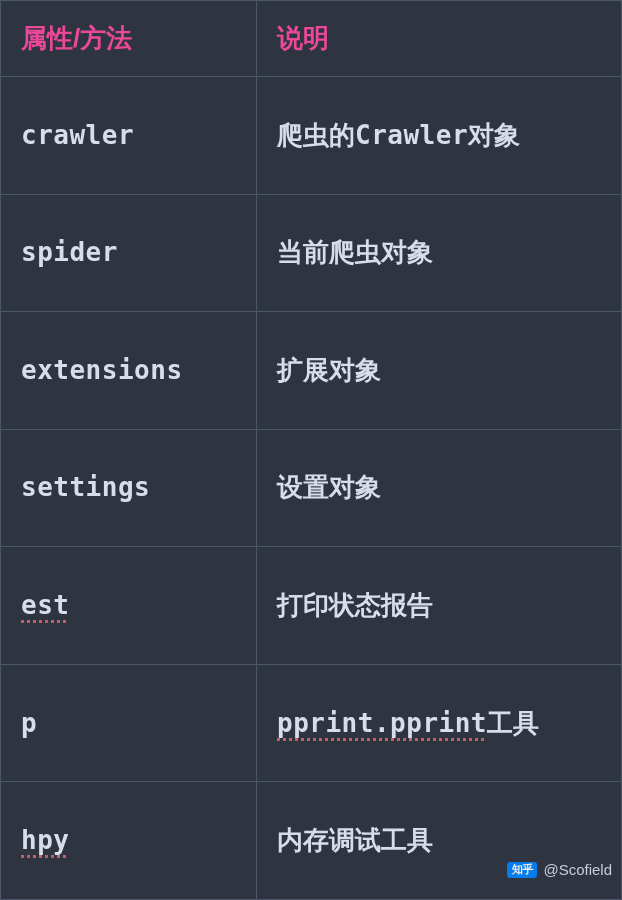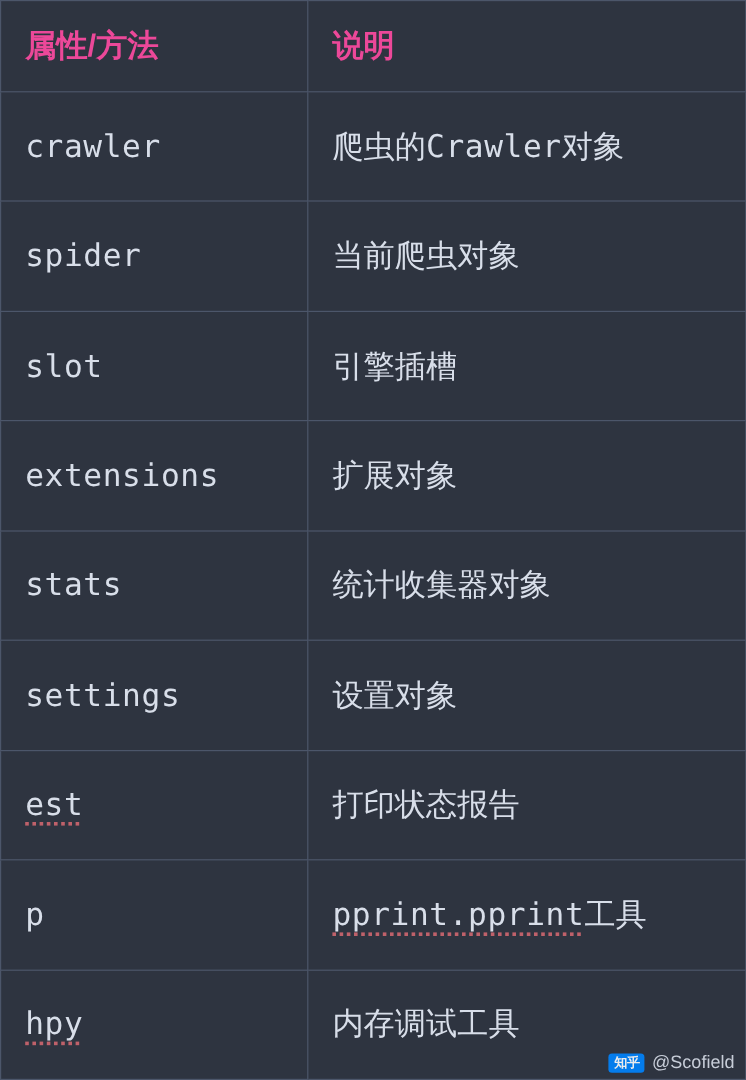--- a/index.html
+++ b/index.html
@@ -25,20 +25,21 @@
       table-layout: fixed;
     }
     th, td {
       border: 1px solid #4c566a;
       padding: 0 20px;
       text-align: left;
       vertical-align: middle;
       color: #d8dee9;
       font-size: 26px;
       height: 75px;
+      font-weight: bold;
     }
     th {
       font-weight: 600;
       color: #ec4899;
       background-color: #2e3440;
       height: 76px;
     }
     col.col-key {
       width: 256px;
     }
@@ -50,21 +51,21 @@
       letter-spacing: 0.5px;
     }
     .underline-spell {
       text-decoration: underline dotted #bf616a;
       text-decoration-thickness: 3px;
       text-underline-offset: 6px;
       text-align: right;
     }
     .watermark {
       position: absolute;
-      bottom: 6px;
+      bottom: 22px;
       right: 10px;
       color: #d8dee9;
       font-size: 15px;
       display: flex;
       align-items: center;
       gap: 6px;
       opacity: 0.9;
     }
     .zhihu-icon {
       display: inline-flex;
@@ -98,30 +99,22 @@
     <tbody id="table-body">
     <tr>
           <td><span class="mono">crawler</span></td>
           <td><span>爬虫的</span><span class="mono">Crawler</span><span>对象</span></td>
         </tr>
         <tr>
           <td><span class="mono">spider</span></td>
           <td><span>当前爬虫对象</span></td>
         </tr>
         <tr>
-          <td><span class="mono">slot</span></td>
-          <td><span>引擎插槽</span></td>
-        </tr>
-        <tr>
           <td><span class="mono">extensions</span></td>
           <td><span>扩展对象</span></td>
-        </tr>
-        <tr>
-          <td><span class="mono">stats</span></td>
-          <td><span>统计收集器对象</span></td>
         </tr>
         <tr>
           <td><span class="mono">settings</span></td>
           <td><span>设置对象</span></td>
         </tr>
         <tr>
           <td><span class="mono underline-spell">est</span></td>
           <td><span>打印状态报告</span></td>
         </tr>
         <tr>

